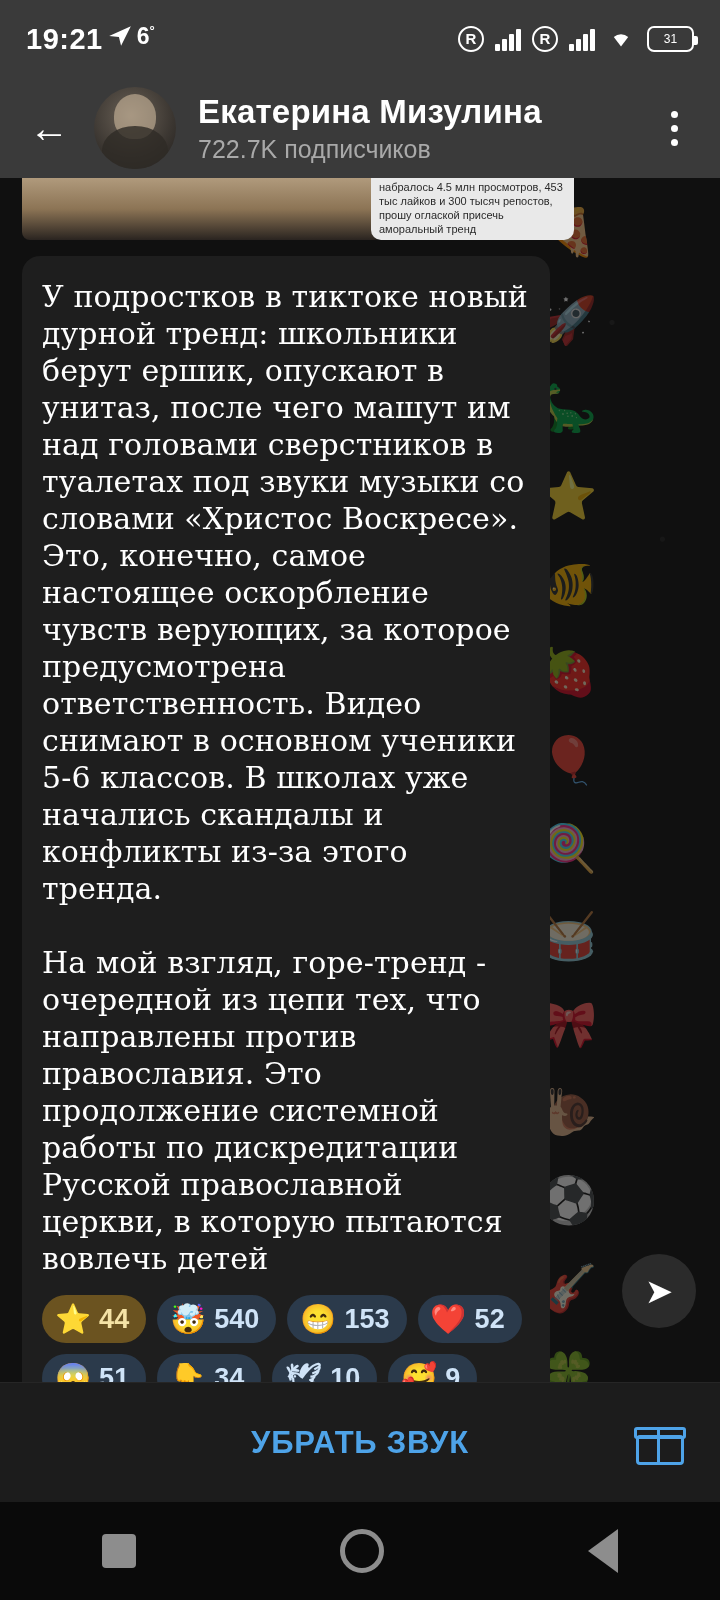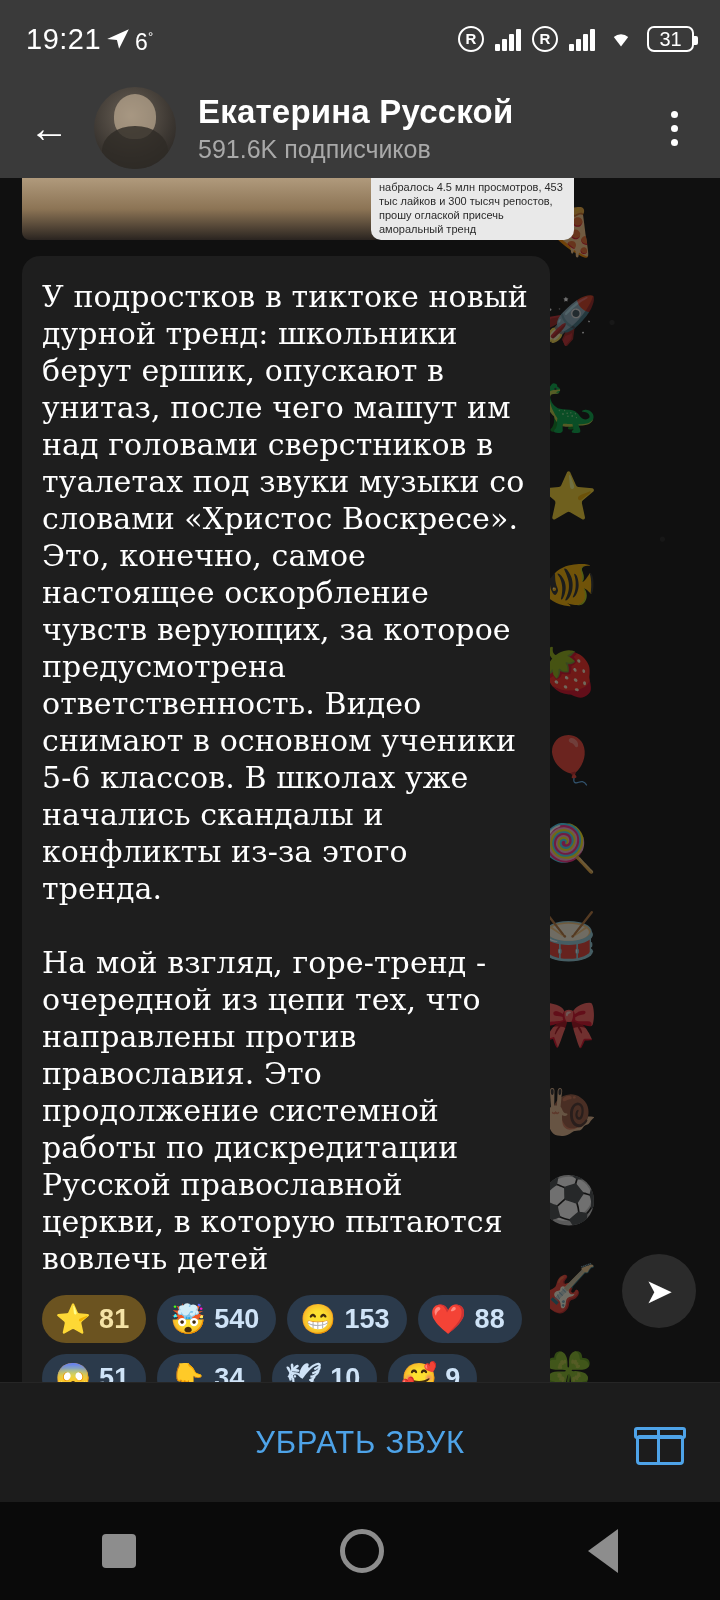--- a/index.html
+++ b/index.html
@@ -21,21 +21,21 @@
   
   .statusbar {
     position: relative;
     height: 78px;
     background: #3a3a3a;
     display: flex;
     align-items: center;
     padding: 0 26px;
     color: #ffffff;
   }
-  .sb-left { display: flex; align-items: flex-end; gap: 4px; }
+  .sb-left { display: flex; align-items: flex-start; gap: 4px; font-weight: bold; }
   .sb-clock { font-size: 29px; letter-spacing: .5px; }
   .sb-temp { font-size: 23px; }
   .sb-temp sup { font-size: 13px; }
   .sb-right {
     margin-left: auto;
     display: flex;
     align-items: center;
     gap: 11px;
   }
   .icon-r {
@@ -46,21 +46,21 @@
   }
   .bars { display: flex; align-items: flex-end; gap: 2px; height: 24px; }
   .bars i { display: block; width: 5px; background: #fff; border-radius: 1px; }
   .bars i:nth-child(1){height:7px}
   .bars i:nth-child(2){height:12px}
   .bars i:nth-child(3){height:17px}
   .bars i:nth-child(4){height:22px}
   .battery {
     width: 47px; height: 26px; border: 2px solid #fff; border-radius: 7px;
     position: relative; display: flex; align-items: center; justify-content: center;
-    font-size: 20px;
+    font-size: 12px;
   }
   .battery::after {
     content: ""; position: absolute; right: -6px; top: 8px;
     width: 4px; height: 9px; background: #fff; border-radius: 0 2px 2px 0;
   }
 
   
   .header {
     height: 100px;
     background: #3a3a3a;
@@ -176,21 +176,21 @@
   }
 
   
   .bottombar {
     height: 120px;
     background: #1c1c1c;
     display: flex; align-items: center; justify-content: center;
     position: relative;
     border-top: 1px solid #262626;
   }
-  .mute-btn { color: #4ea3e8; font-size: 31px; font-weight: normal; letter-spacing: .8px; }
+  .mute-btn { color: #4ea3e8; font-size: 31px; font-weight: bold; letter-spacing: .8px; }
   .gift {
     position: absolute; right: 36px; top: 50%; transform: translateY(-50%);
     width: 48px; height: 44px;
   }
   .gift .box { position: absolute; left:0; bottom:0; width: 48px; height: 30px;
     border: 3px solid #4ea3e8; border-radius: 4px; }
   .gift .lid { position: absolute; left:-2px; top: 6px; width: 52px; height: 12px;
     border: 3px solid #4ea3e8; border-radius: 3px; }
   .gift .mid { position: absolute; left: 21px; top: 6px; width: 3px; height: 38px; background:#4ea3e8; }
 
@@ -246,22 +246,22 @@
       <span class="battery">
           <span>31</span>
         </span>
     </div>
   </div>
 
   <div class="header">
     <div class="back-arrow">←</div>
     <div class="avatar"></div>
     <div class="title-box">
-      <div class="chat-title">Екатерина Русской</div>
-      <div class="chat-sub">591.6K подписчиков</div>
+      <div class="chat-title">Екатерина Мизулина</div>
+      <div class="chat-sub">722.7K подписчиков</div>
     </div>
     <div class="kebab">
       <span></span>
         <span></span>
         <span></span>
     </div>
   </div>
 
   <div class="chat">
     <div class="pattern">🍕 🚀 🦕 ⭐ 🐠 🍓 🎈 🍭 🥁 🎀 🐌 ⚽ 🎸 🍀 🐞 🎯</div>
@@ -270,33 +270,33 @@
     <div class="quote-box">набралось 4.5 млн просмотров, 453 тыс лайков и 300 тысяч репостов, прошу оглаской присечь аморальный тренд</div>
 
     <div class="bubble">
       <div class="msg-text">У подростков в тиктоке новый дурной тренд: школьники берут ершик, опускают в унитаз, после чего машут им над головами сверстников в туалетах под звуки музыки со словами «Христос Воскресе». Это, конечно, самое настоящее оскорбление чувств верующих, за которое предусмотрена ответственность. Видео снимают в основном ученики 5-6 классов. В школах уже начались скандалы и конфликты из-за этого тренда.
 
 На мой взгляд, горе-тренд - очередной из цепи тех, что направлены против православия. Это продолжение системной работы по дискредитации Русской православной церкви, в которую пытаются вовлечь детей</div>
 
       <div class="reactions">
         <div class="reaction highlight">
           <span class="emo">⭐</span>
-          <span>81</span>
+          <span>44</span>
         </div>
         <div class="reaction">
           <span class="emo">🤯</span>
           <span>540</span>
         </div>
         <div class="reaction">
           <span class="emo">😁</span>
           <span>153</span>
         </div>
         <div class="reaction">
           <span class="emo">❤️</span>
-          <span>88</span>
+          <span>52</span>
         </div>
         <div class="reaction">
           <span class="emo">😱</span>
           <span>51</span>
         </div>
         <div class="reaction">
           <span class="emo">👇</span>
           <span>34</span>
         </div>
         <div class="reaction">

